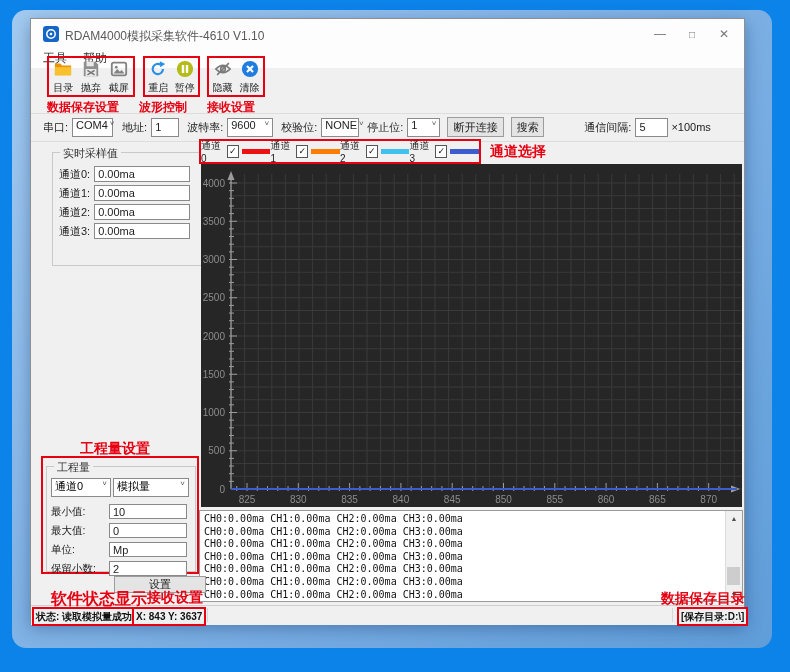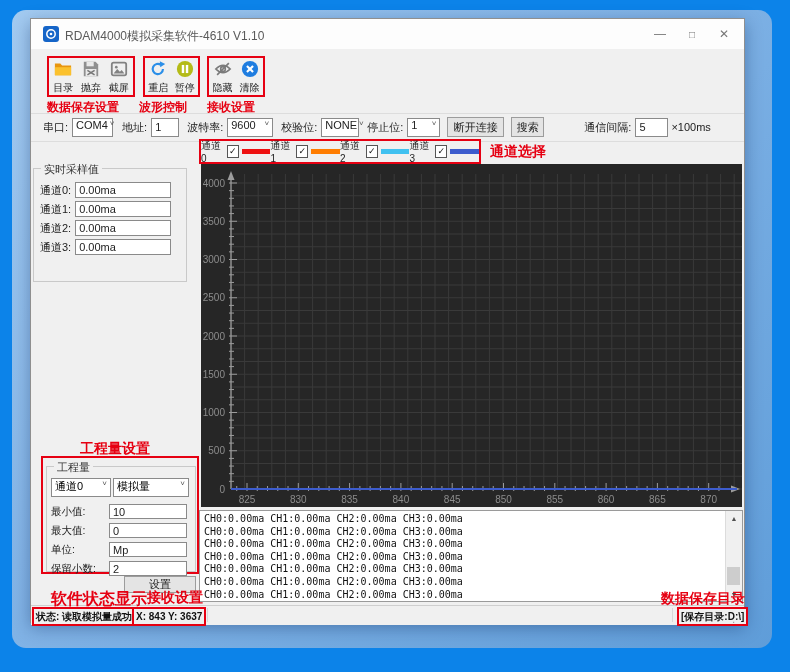--- a/index.html
+++ b/index.html
@@ -62,21 +62,21 @@
         font-size:7px;color:#505050;}
   .sb-thumb{position:absolute;left:1px;width:13px;height:18px;top:56px;background:#cdcdcd;}
   
   .cap-eng{position:absolute;left:49px;top:421px;font-size:14px;}
   .eng-redbox{position:absolute;left:10px;top:437px;width:158px;height:118px;border:2px solid #e60012;box-sizing:border-box;z-index:2;}
   .eng-combos{position:absolute;left:20px;top:459px;display:flex;gap:2px;z-index:3;}
   .eng-rows{position:absolute;left:20px;top:481px;width:140px;z-index:3;}
   .eng-row{display:flex;align-items:center;margin-top:4px;font-size:10.5px;color:#222;}
   .eng-row .lab{width:58px;flex:none;}
   .eng-row .tinput{width:78px;height:15px;flex:none;}
-  .set-btn{position:absolute;left:93px;top:557px;width:72px;height:17px;}
+  .set-btn{position:absolute;left:83px;top:557px;width:92px;height:17px;}
   .cap-status{position:absolute;left:20px;top:570px;font-size:16px;}
   .cap-coords{position:absolute;left:116px;top:570px;font-size:14px;}
   .cap-savedir{position:absolute;left:630px;top:571px;font-size:14px;}
   
   .statusbar{position:absolute;left:0;right:0;top:586px;height:19px;background:#f0f0f0;border-top:1px solid #cfcfcf;}
   .sb-panel{position:absolute;top:1px;height:15px;border:2px solid #e60012;display:flex;align-items:center;
         padding:0 2px;font-size:10px;font-weight:bold;color:#111;white-space:nowrap;box-sizing:content-box;background:#f0f0f0;}
   .sb-div{position:absolute;top:2px;height:14px;width:1px;background:#d8d8d8;}
   .grip{position:absolute;right:2px;bottom:1px;font-size:10px;color:#9a9a9a;}
 </style>
@@ -97,20 +97,24 @@
           </svg>
       </span>
       <span class="win-title">RDAM4000模拟采集软件-4610 V1.10</span>
       <div class="win-controls">
         <span class="win-btn">—</span>
         <span class="win-btn" style="font-size:10px">□</span>
         <span class="win-btn">✕</span>
       </div>
     </div>
 
+    <div class="menubar">
+      <span>工具</span>
+      <span>帮助</span>
+    </div>
 
     <div class="tb-group" style="left:112px;width:57px;">
       <div class="tb-btn">
         <span>
           <svg viewBox="0 0 20 20">
               <path d="M15.5 10 a5.7 5.7 0 1 1 -2.2 -4.5" fill="none" stroke="#2b8fe8" stroke-width="2.4"></path>
               <polygon points="12,1.5 18,4.5 12.5,8" fill="#2b8fe8"></polygon>
             </svg>
         </span>
         <span>重启</span>
@@ -243,21 +247,21 @@
         <span class="lg-line" style="background: rgb(65, 193, 240);"></span>
       </div>
       <div class="lg-item">
         <span>通道3</span>
         <span class="lg-check">✓</span>
         <span class="lg-line" style="background: rgb(61, 92, 205);"></span>
       </div>
     </div>
     <span class="caption legend-caption">通道选择</span>
 
-    <div class="groupbox" style="left:2px;top:133px;width:152px;height:112px;margin-top:16px;">
+    <div class="groupbox" style="left:21px;top:133px;width:152px;height:112px;">
       <span class="gb-title">实时采样值</span>
       <div class="samp-rows">
         <div class="samp-row">
           <span>通道0:</span>
           <div class="tinput">
               <span>0.00ma</span>
             </div>
         </div>
         <div class="samp-row">
           <span>通道1:</span>

